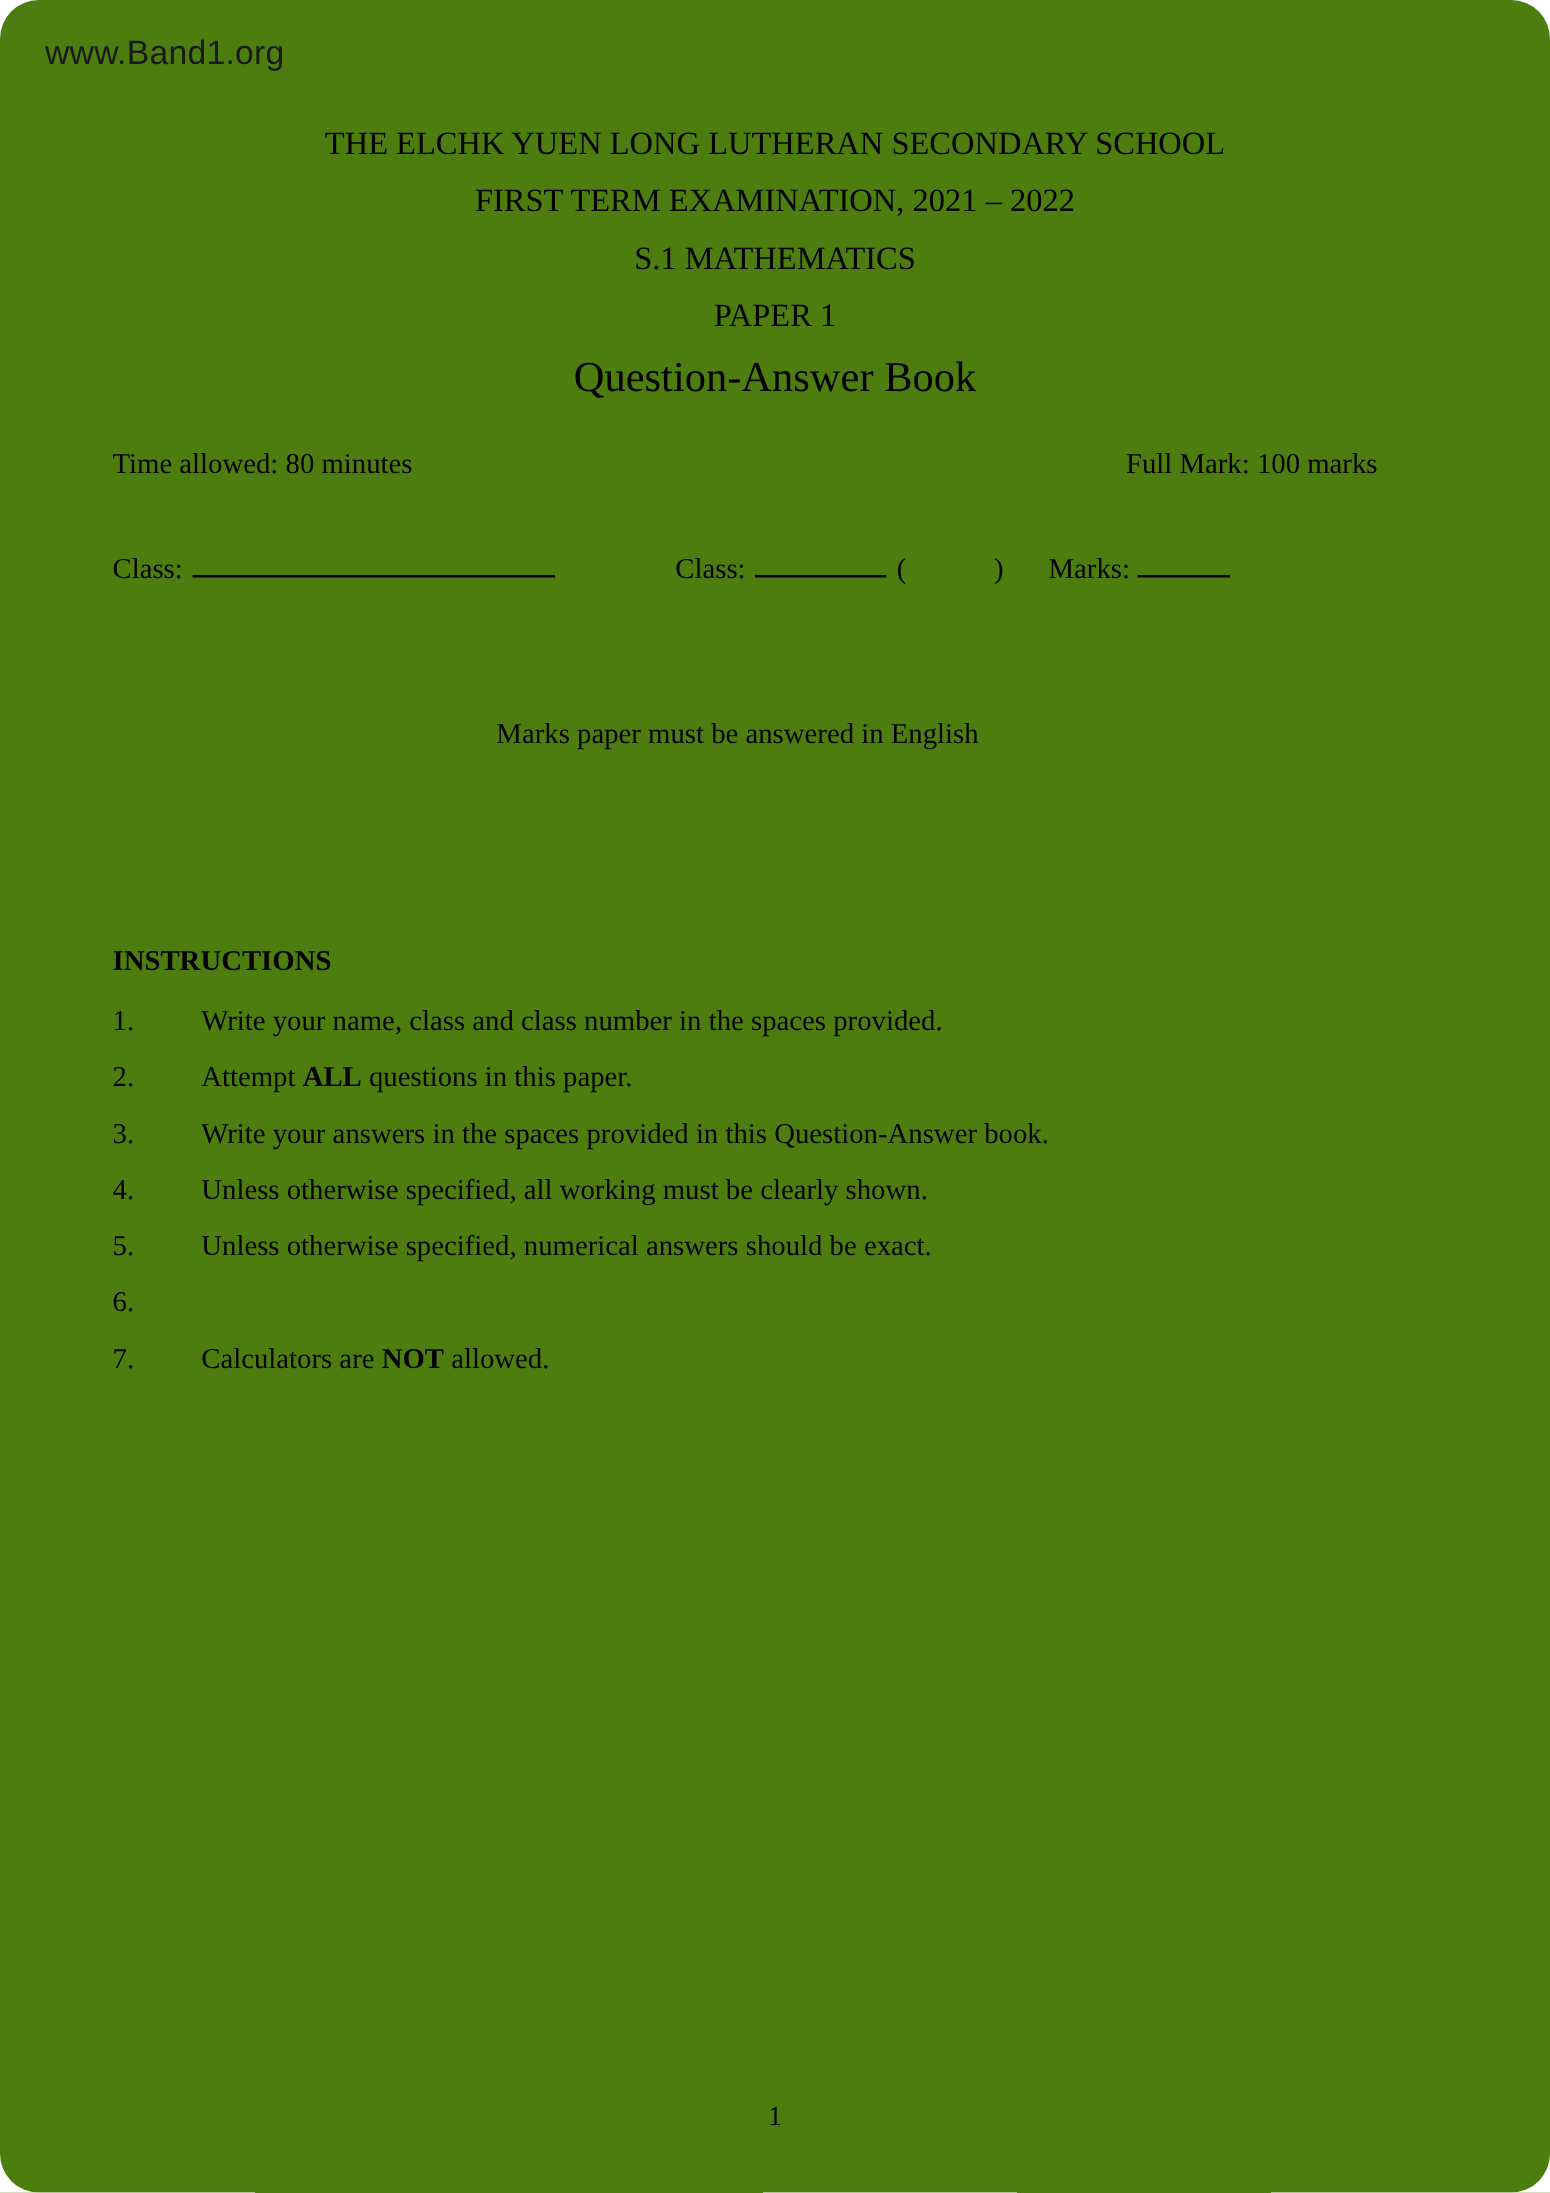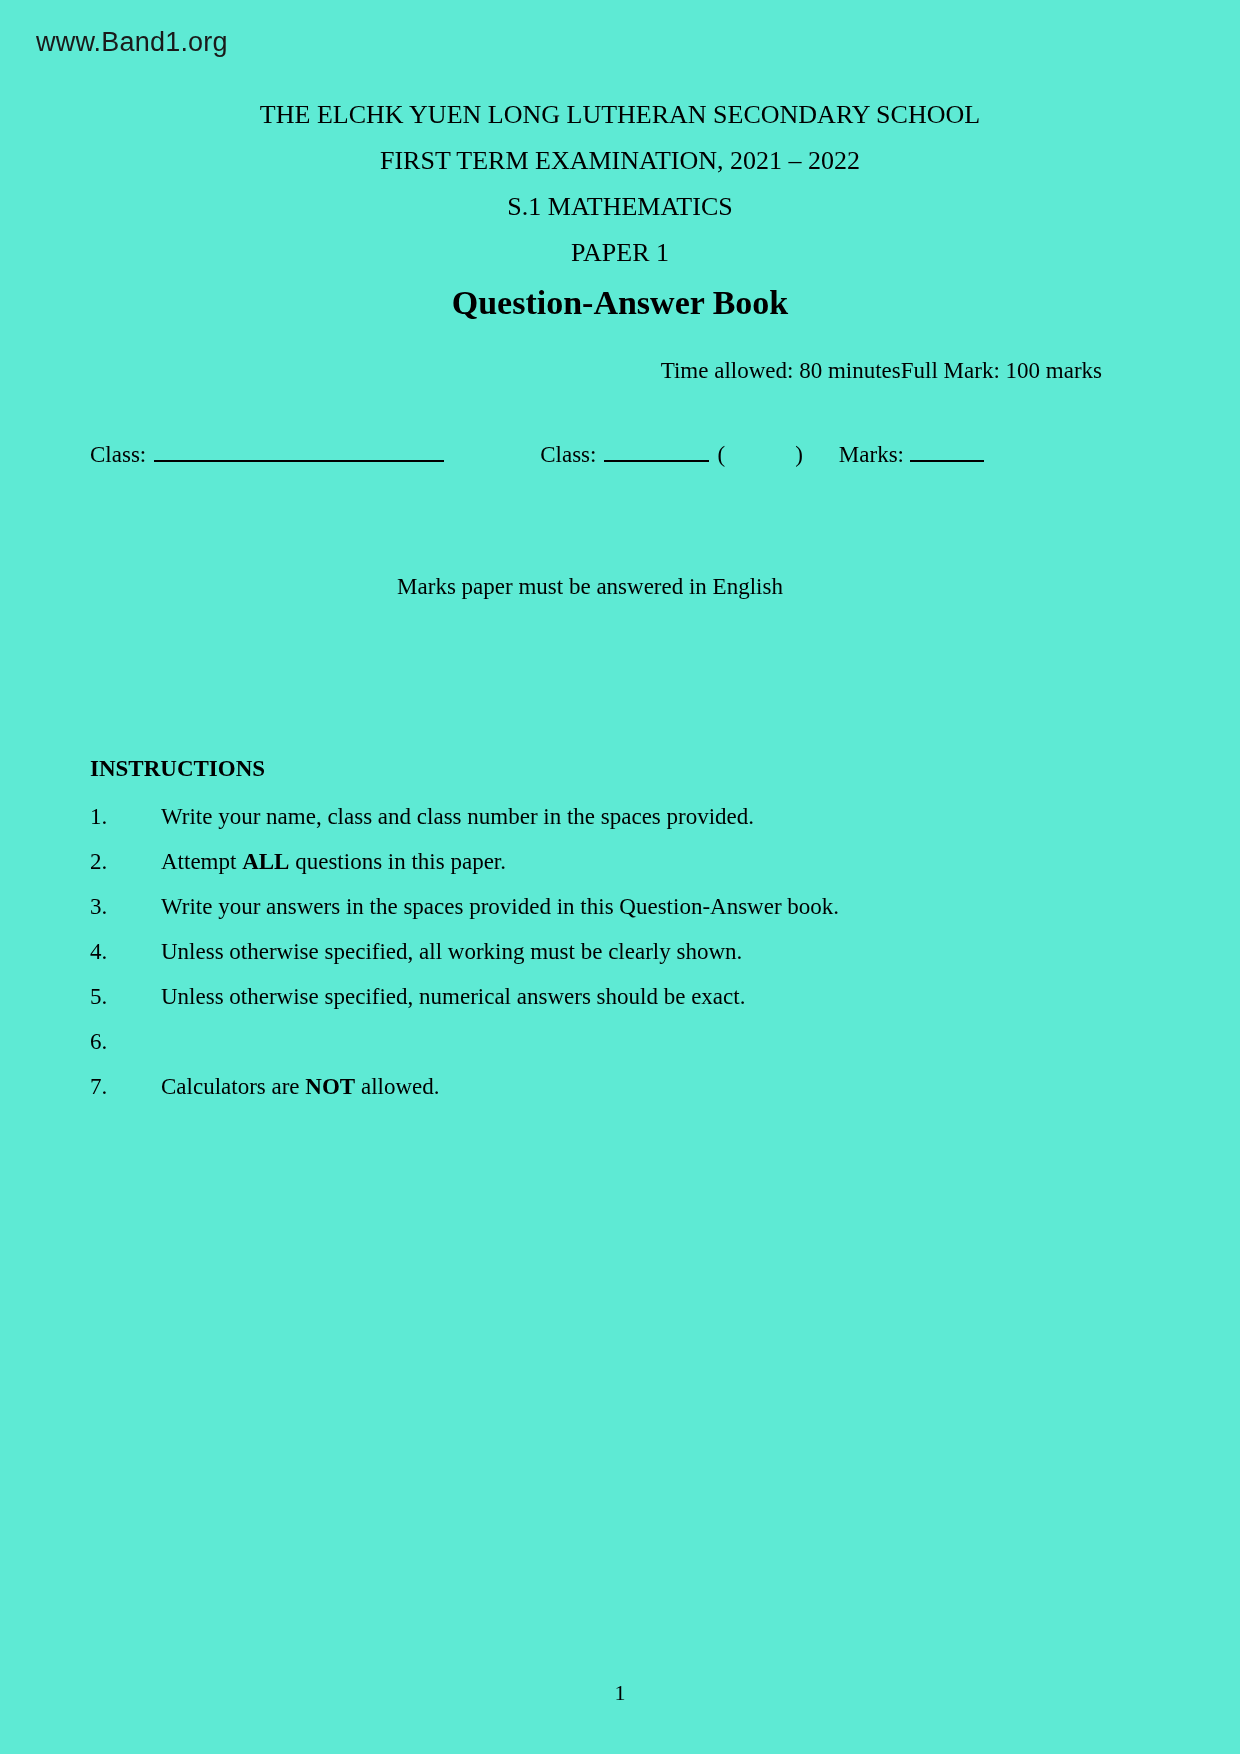--- a/index.html
+++ b/index.html
@@ -3,22 +3,23 @@
 <meta charset="utf-8">
 <style>
   * { margin: 0; padding: 0; box-sizing: border-box; }
   html, body { background: #ffffff; }
   body { font-family: "Liberation Serif", serif; color: #111; }
 
   .page {
     position: relative;
     width: 1240px;
     height: 1754px;
-    background: #5eead4;
+    background: #4d7c0f;
     overflow: hidden;
+    border-radius: 31px;
   }
 
   .watermark {
     position: absolute;
     top: 27px;
     left: 36px;
     font-family: "Liberation Sans", sans-serif;
     font-size: 27px;
     color: #1a1a1a;
     letter-spacing: 0.2px;
@@ -31,32 +32,32 @@
     right: 0;
     text-align: center;
   }
   .h-line {
     font-size: 26px;
     line-height: 46px;
     color: #000;
   }
   .book-title {
     font-size: 34px;
-    font-weight: bold;
+    font-weight: normal;
     line-height: 54px;
     color: #000;
   }
 
   .meta-row {
     position: absolute;
     top: 358px;
     left: 90px;
     right: 138px;
     display: flex;
-    justify-content: flex-end;
+    justify-content: space-between;
     font-size: 23px;
     color: #000;
   }
 
   .student-row {
     position: absolute;
     top: 438px;
     left: 90px;
     right: 90px;
     font-size: 23px;

